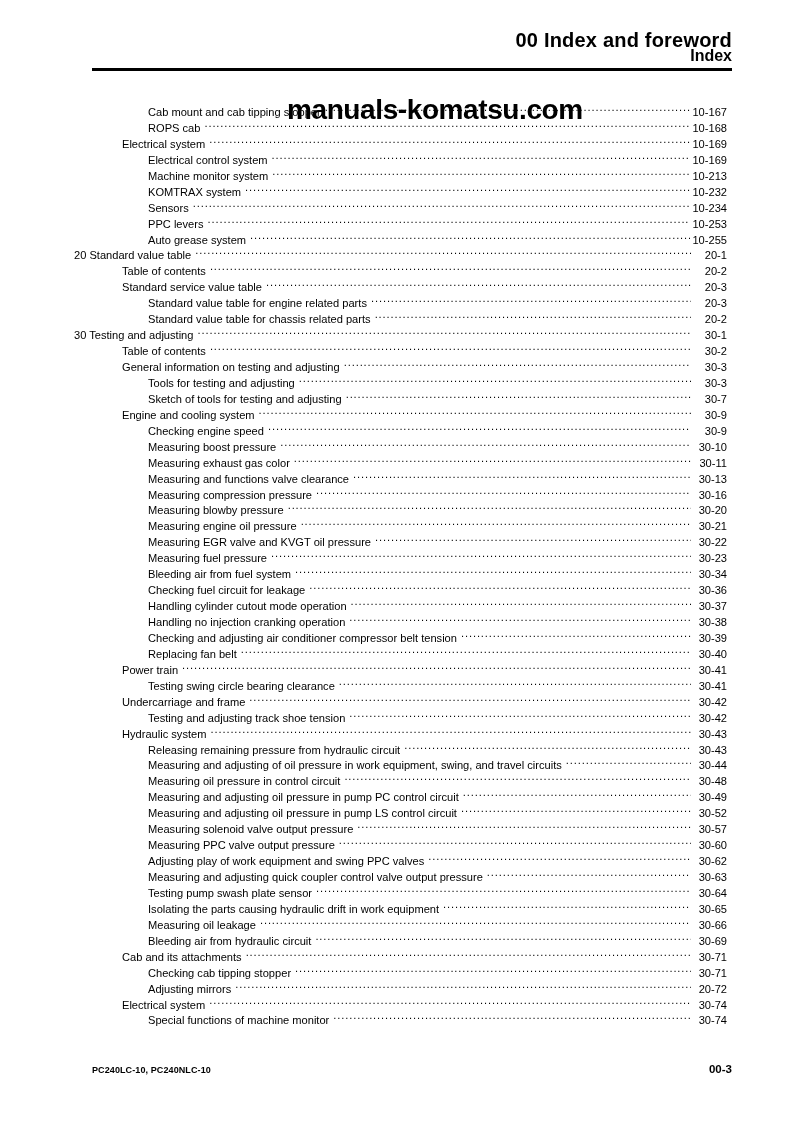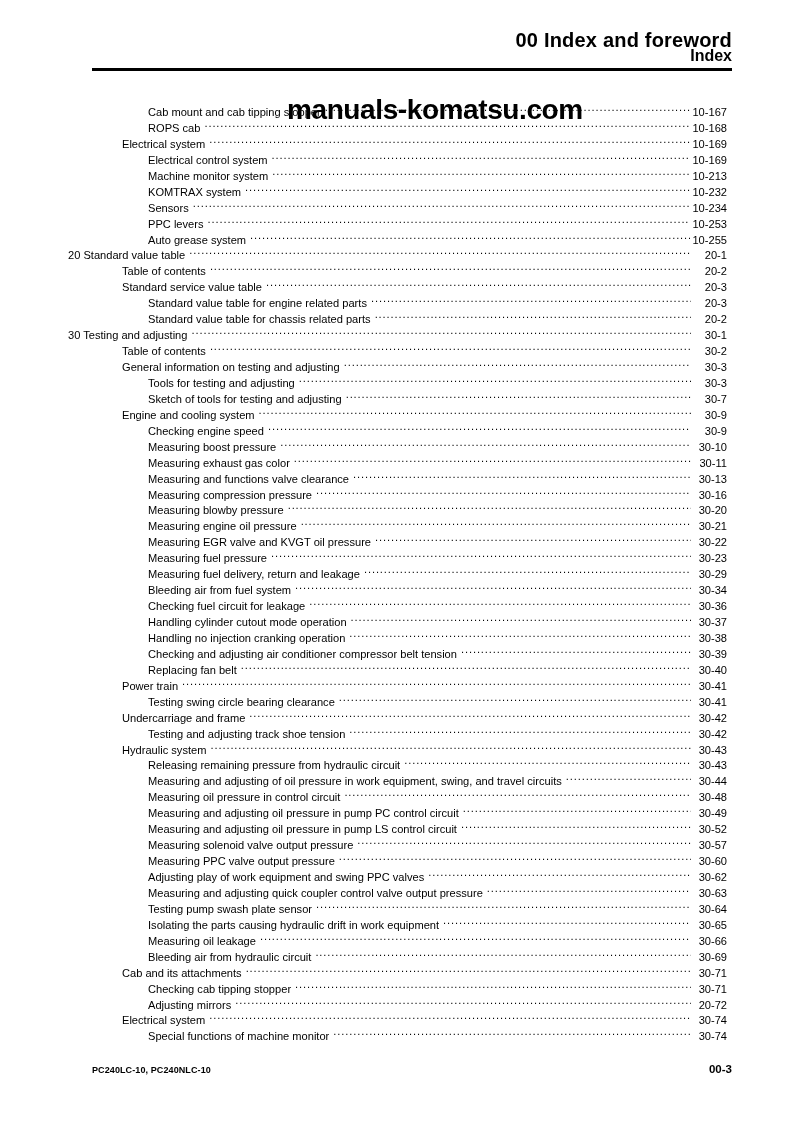--- a/index.html
+++ b/index.html
@@ -84,21 +84,21 @@
     white-space: nowrap;
     overflow: hidden;
   }
   .toc-inner {
     position: absolute;
     right: 67px;
     display: flex;
     align-items: baseline;
     white-space: nowrap;
   }
-  .lvl0 .toc-inner { left: 68px; }
+  .lvl0 .toc-inner { left: 74px; }
   .lvl1 .toc-inner { left: 122px; }
   .lvl2 .toc-inner { left: 148px; }
 
   .toc-label {
     flex: 0 0 auto;
     padding-right: 4px;
   }
   .toc-dots {
     flex: 1 1 auto;
     overflow: hidden;
@@ -353,27 +353,20 @@
       </div>
       <div class="toc-row lvl2">
         <div class="toc-inner">
           <span class="toc-label">Measuring fuel pressure</span>
           <span class="toc-dots"></span>
           <span class="toc-page">30-23</span>
         </div>
       </div>
       <div class="toc-row lvl2">
         <div class="toc-inner">
-          <span class="toc-label">Measuring fuel delivery, return and leakage</span>
-          <span class="toc-dots"></span>
-          <span class="toc-page">30-29</span>
-        </div>
-      </div>
-      <div class="toc-row lvl2">
-        <div class="toc-inner">
           <span class="toc-label">Bleeding air from fuel system</span>
           <span class="toc-dots"></span>
           <span class="toc-page">30-34</span>
         </div>
       </div>
       <div class="toc-row lvl2">
         <div class="toc-inner">
           <span class="toc-label">Checking fuel circuit for leakage</span>
           <span class="toc-dots"></span>
           <span class="toc-page">30-36</span>

